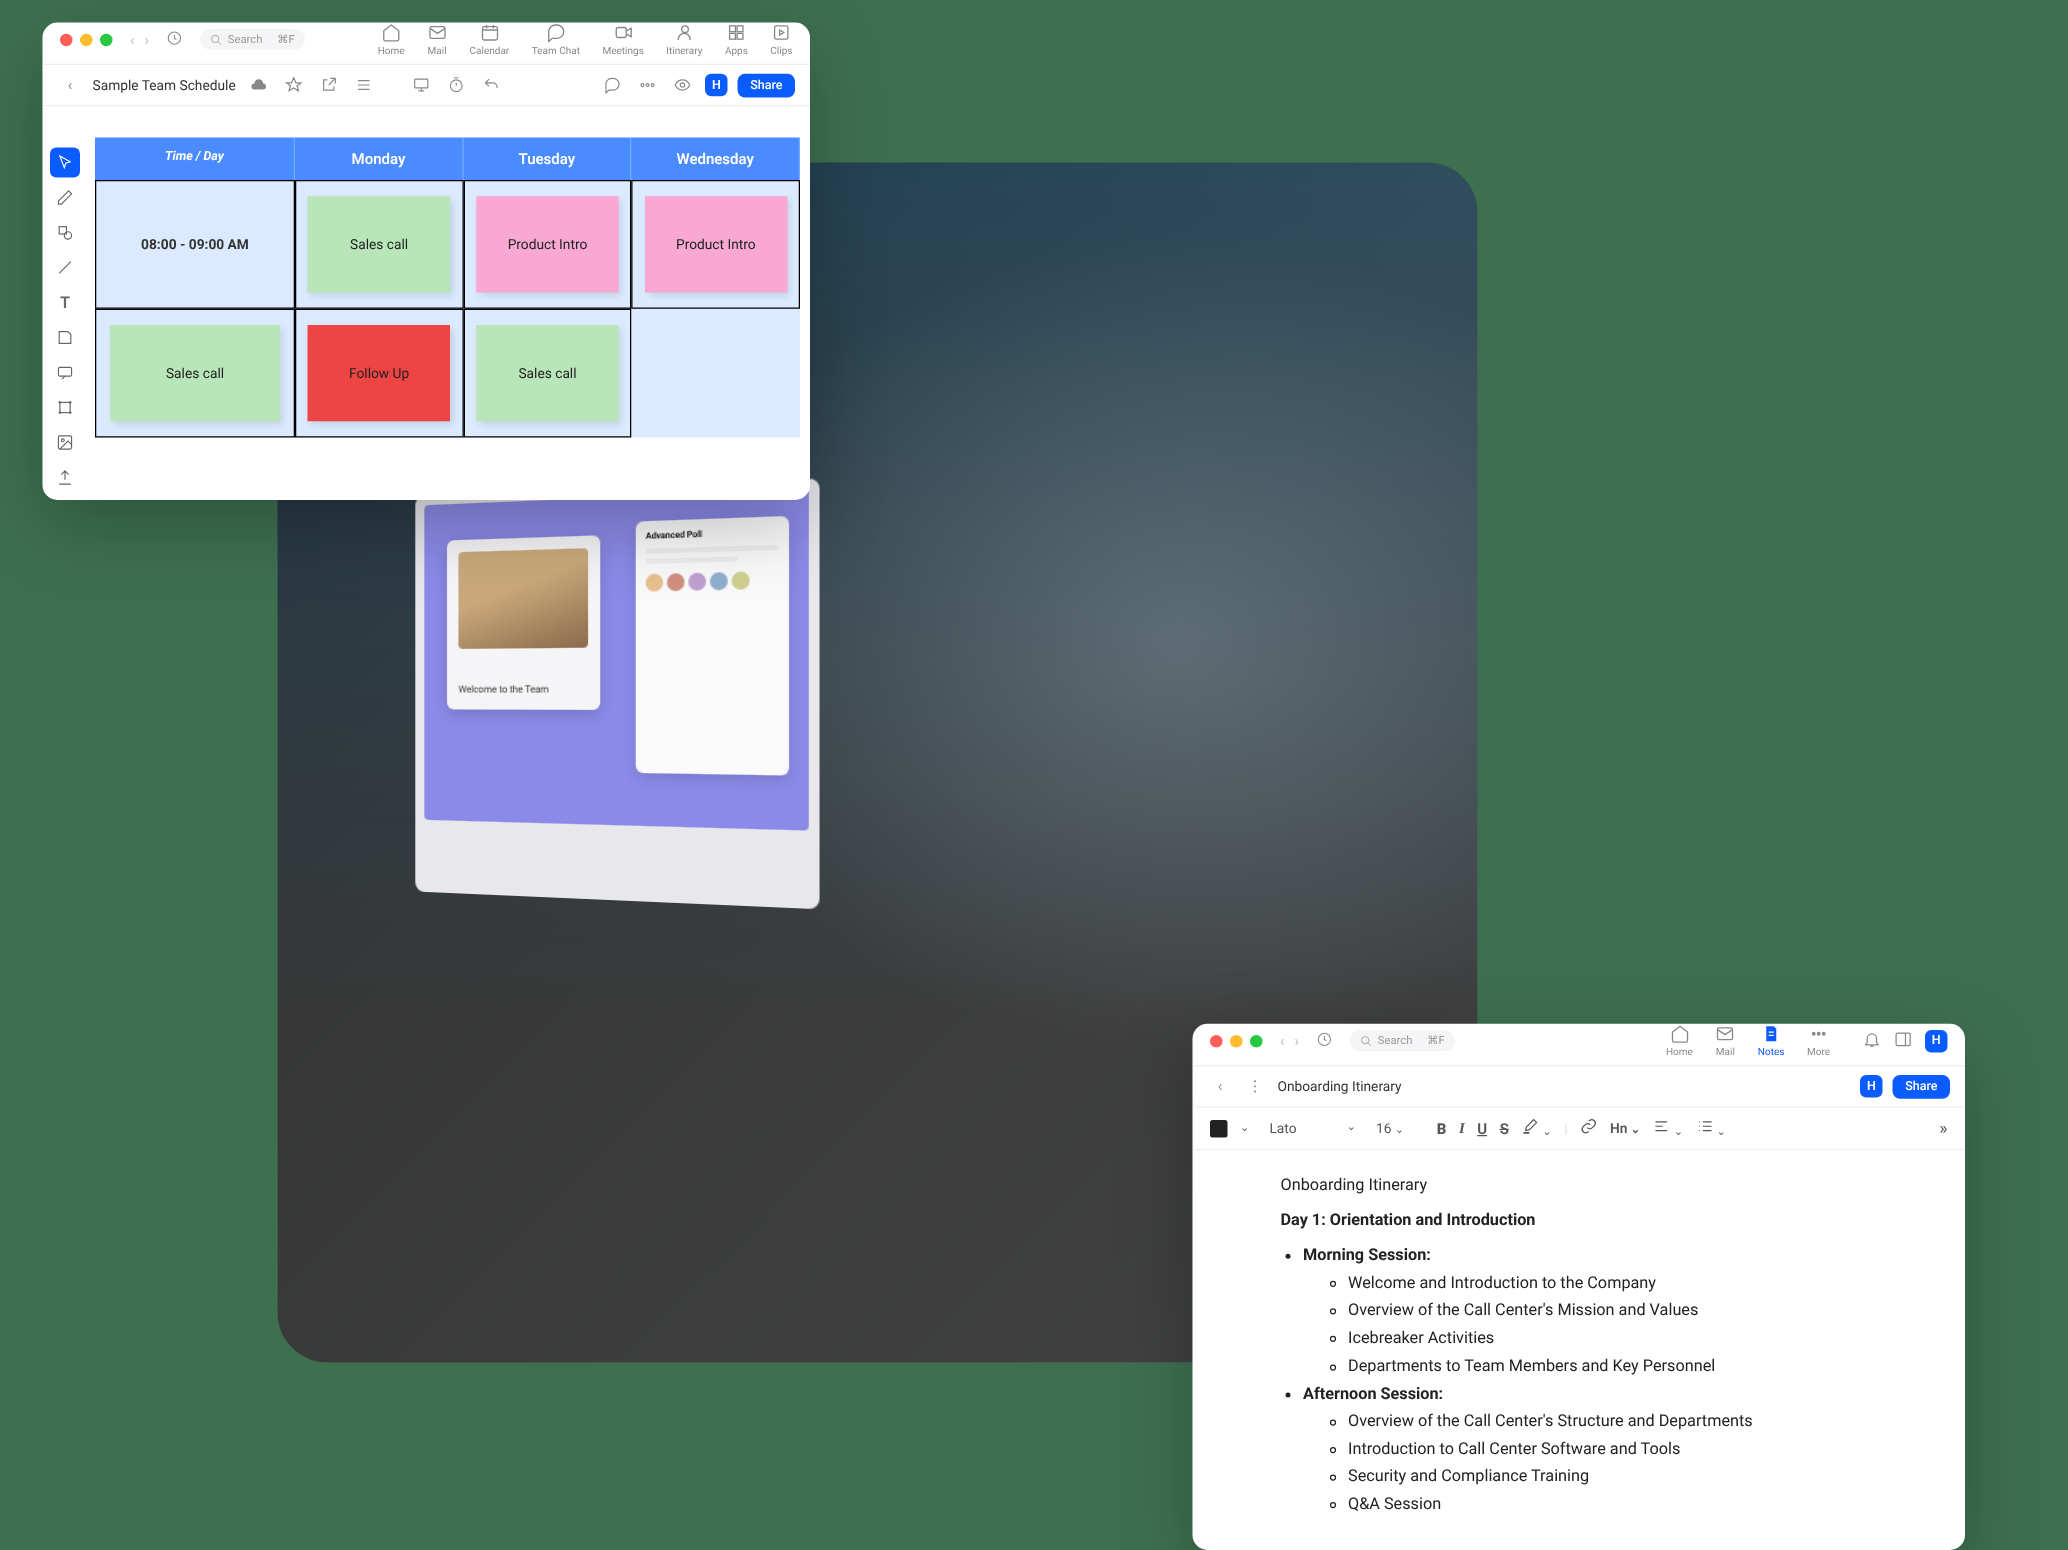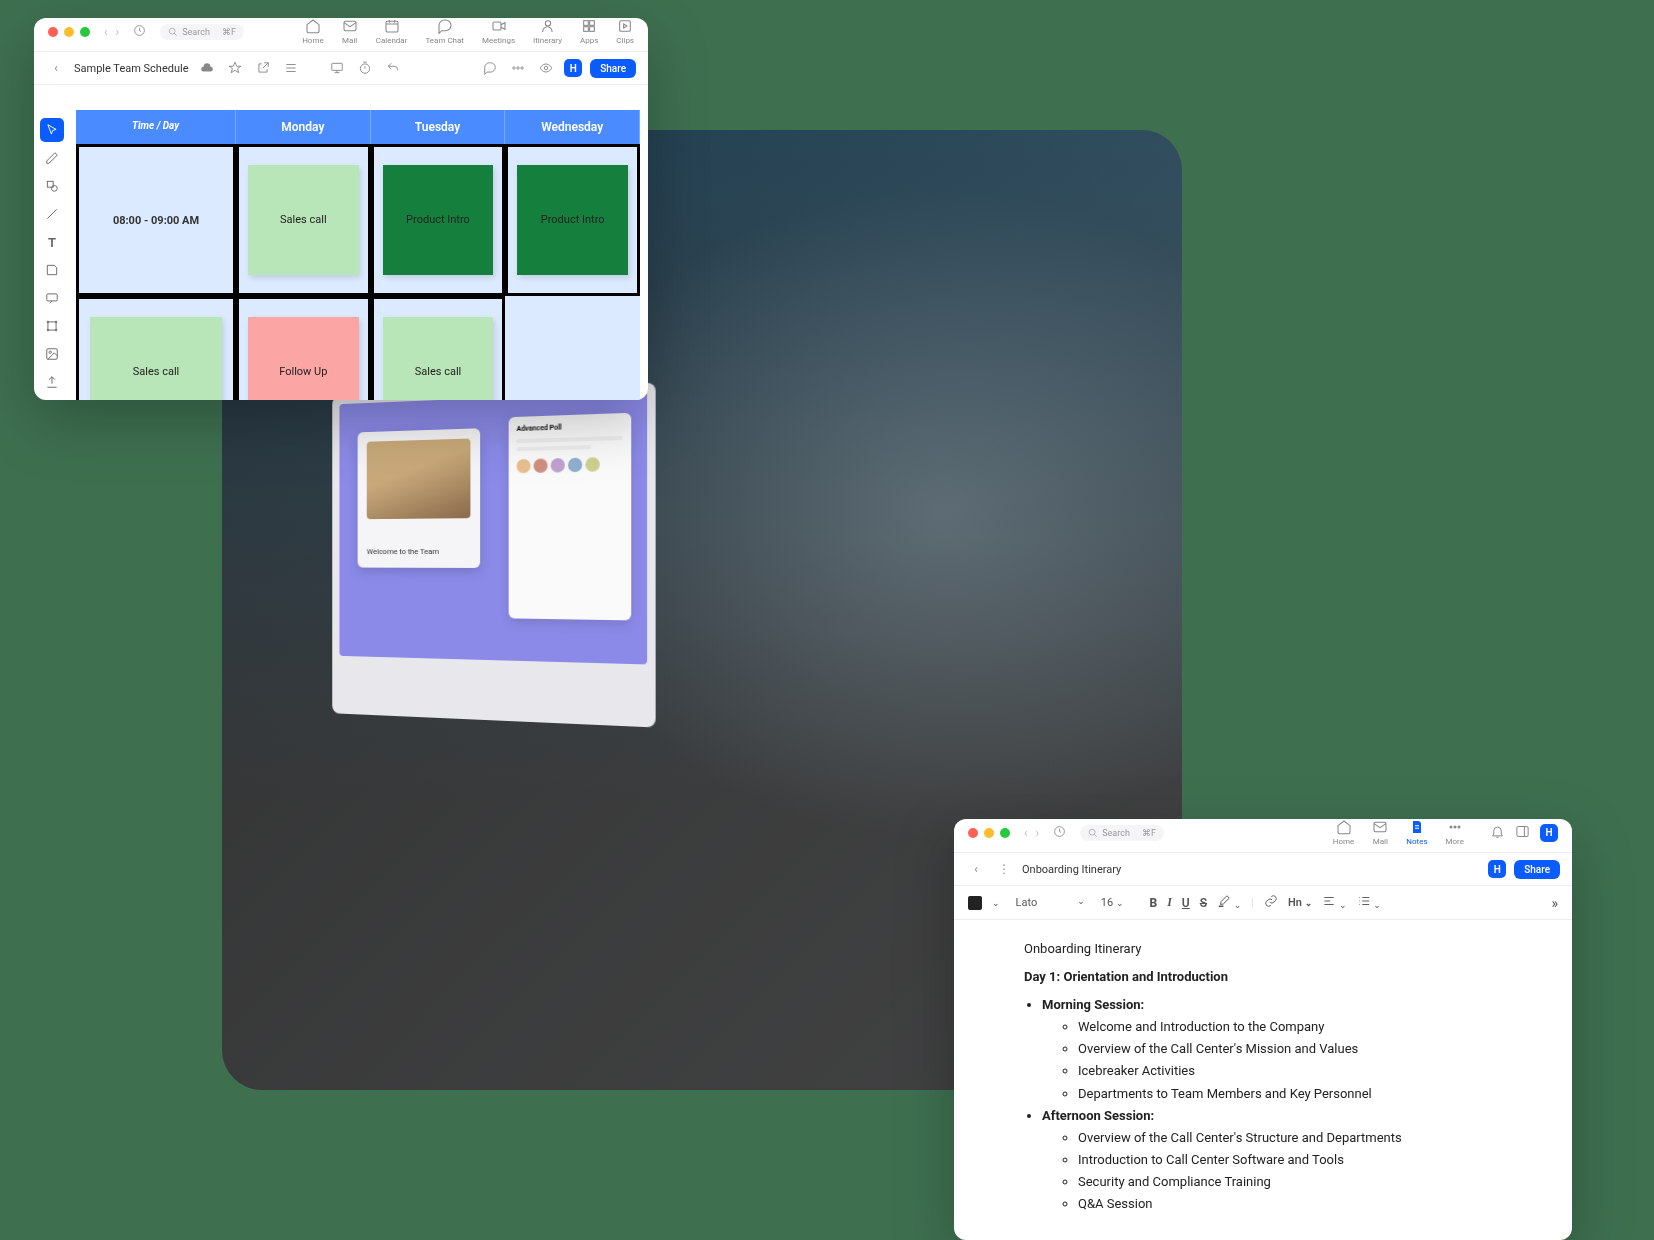--- a/index.html
+++ b/index.html
@@ -41,26 +41,26 @@
 
 .tools-col{position:absolute;left:6px;top:100px;display:flex;flex-direction:column;gap:4px}
 .tool{width:24px;height:24px;display:flex;align-items:center;justify-content:center;border-radius:5px;color:#666}
 .tool.active{background:#0b5cff;color:#fff}
 
 .sched-table{position:absolute;left:42px;top:92px;right:8px;bottom:0}
 .sched-head{display:grid;grid-template-columns:160px 1fr 1fr 1fr;background:#4a8cff;color:#fff;font-size:12px;font-weight:600}
 .sched-head>div{padding:10px;text-align:center;border-right:1px solid rgba(255,255,255,.25)}
 .sched-head>div:first-child{font-size:10px;font-weight:700;font-style:italic}
 .sched-body{display:grid;grid-template-columns:160px 1fr 1fr 1fr;background:#dbeafe}
-.sched-cell{height:152px;border:3px solid #000000;display:flex;align-items:center;justify-content:center;position:relative}
+.sched-cell{height:103px;border:1px solid #000000;display:flex;align-items:center;justify-content:center;position:relative}
 .time-cell{font-size:11px;font-weight:700;color:#333}
 .sticky{width:86%;height:76%;display:flex;align-items:center;justify-content:center;font-size:11px;color:#222;box-shadow:2px 3px 6px rgba(0,0,0,.12)}
 .sticky.green{background:#b8e6b8}
-.sticky.purple{background:#15803d}
-.sticky.blue{background:#fca5a5}
+.sticky.purple{background:#f9a8d4}
+.sticky.blue{background:#ef4444}
 
 .format-bar{display:flex;align-items:center;gap:10px;padding:8px 14px;border-bottom:1px solid #eee;font-size:11px;color:#555}
 .format-bar .swatch{width:14px;height:14px;background:#222;border-radius:2px}
 .font-sel{display:flex;align-items:flex-start;gap:40px;padding:2px 6px}
 .fmt{font-size:12px;font-weight:600;cursor:pointer}
 .fmt.u{text-decoration:underline}
 .fmt.s{text-decoration:line-through}
 
 .note-body{padding:18px 70px;font-size:13px;color:#222;line-height:1.7;overflow:auto;height:290px}
 .note-body h4{font-size:13px;font-weight:400;margin-bottom:6px}

